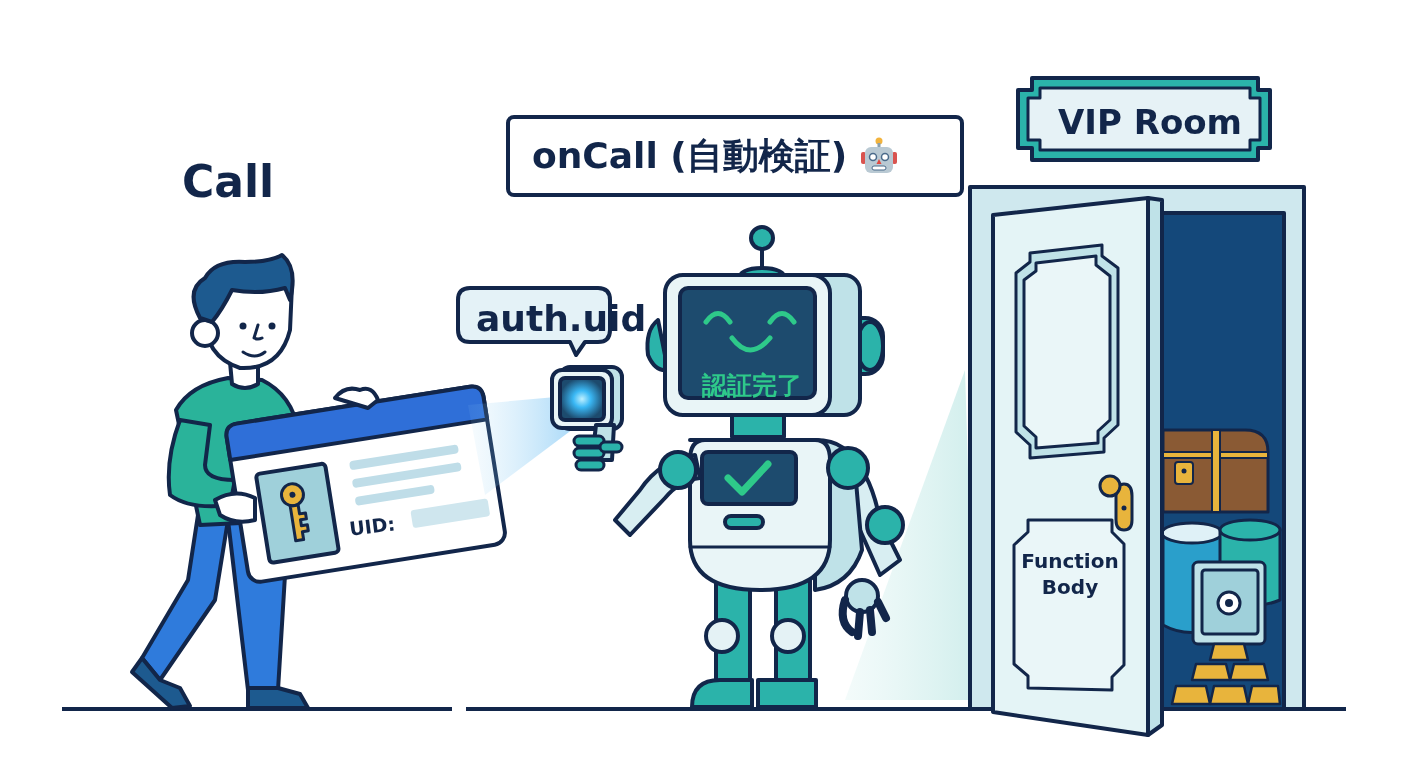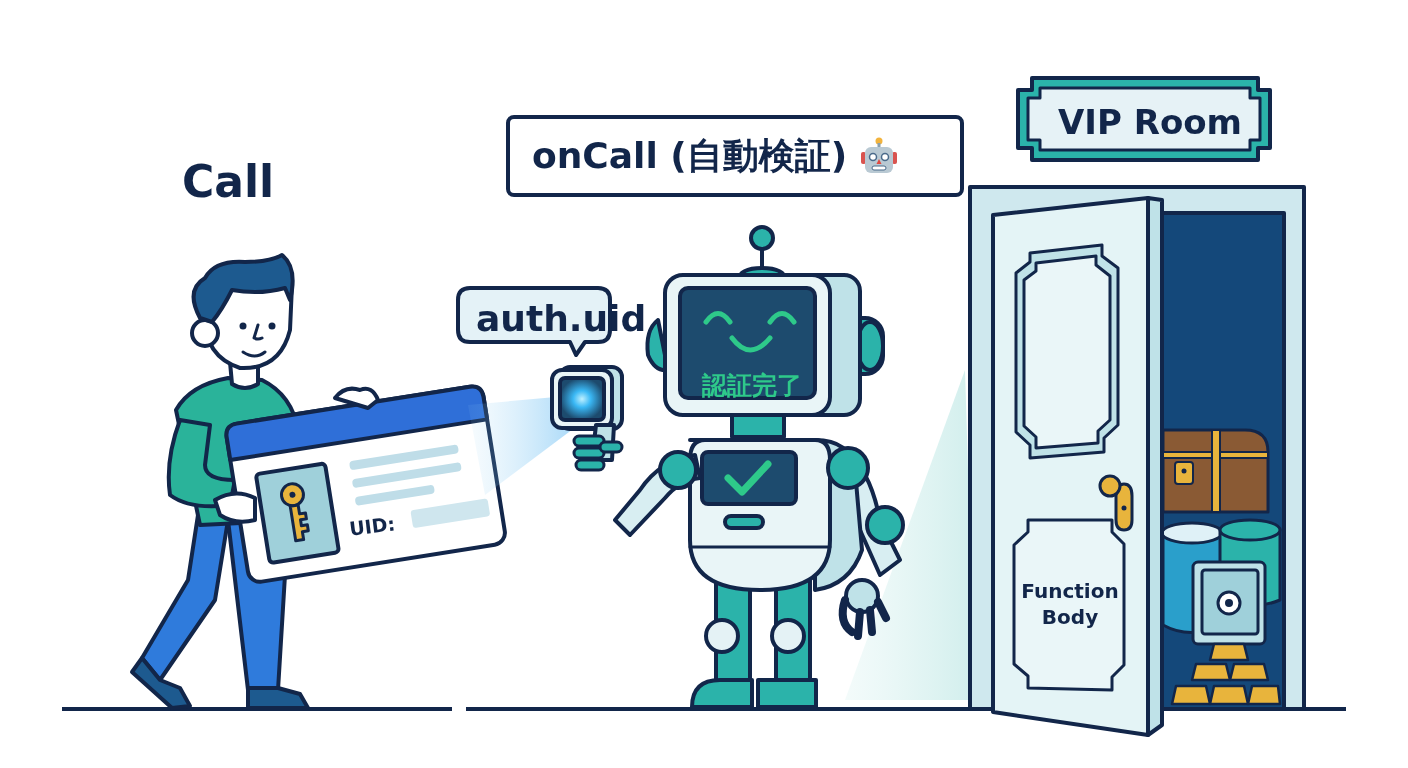--- a/index.html
+++ b/index.html
@@ -11,21 +11,21 @@
   .call-title { left: 182px; top: 156px; font-size: 44px; letter-spacing: 0px; }
   .oncall-box { position: absolute; left: 506px; top: 115px; width: 458px; height: 82px;
                 border: 4px solid #12264a; border-radius: 8px; background: #ffffff;
                 box-sizing: border-box; display: flex; align-items: center; padding-left: 22px; }
   .oncall-text { font-size: 36px; font-weight: bold; color: #12264a; white-space: nowrap; }
   .oncall-emoji { margin-left: 12px; width: 40px; height: 40px; position: relative; }
   .vip-text { left: 1058px; top: 102px; font-size: 34px; }
   .auth-text { left: 476px; top: 298px; font-size: 36px; }
   .screen-text { left: 702px; top: 369px; font-size: 25px; color: #2ec98a; font-weight: bold; }
   .uid-text { left: 348px; top: 518px; font-size: 19px; transform: rotate(-7deg); transform-origin: left top; }
-  .fb-text { left: 1019px; top: 578px; font-size: 20px; text-align: center; width: 102px; line-height: 26px; white-space: normal; }
+  .fb-text { left: 1019px; top: 548px; font-size: 20px; text-align: center; width: 102px; line-height: 26px; white-space: normal; }
 </style>
 </head>
 <body>
 
 <div class="stage">
 
 <svg class="scene" width="1408" height="768" viewBox="0 0 1408 768">
   <defs>
     <linearGradient id="scanBeam" x1="1" y1="0" x2="0" y2="0">
       <stop offset="0" stop-color="#3aa8f0" stop-opacity="0.9"></stop>

